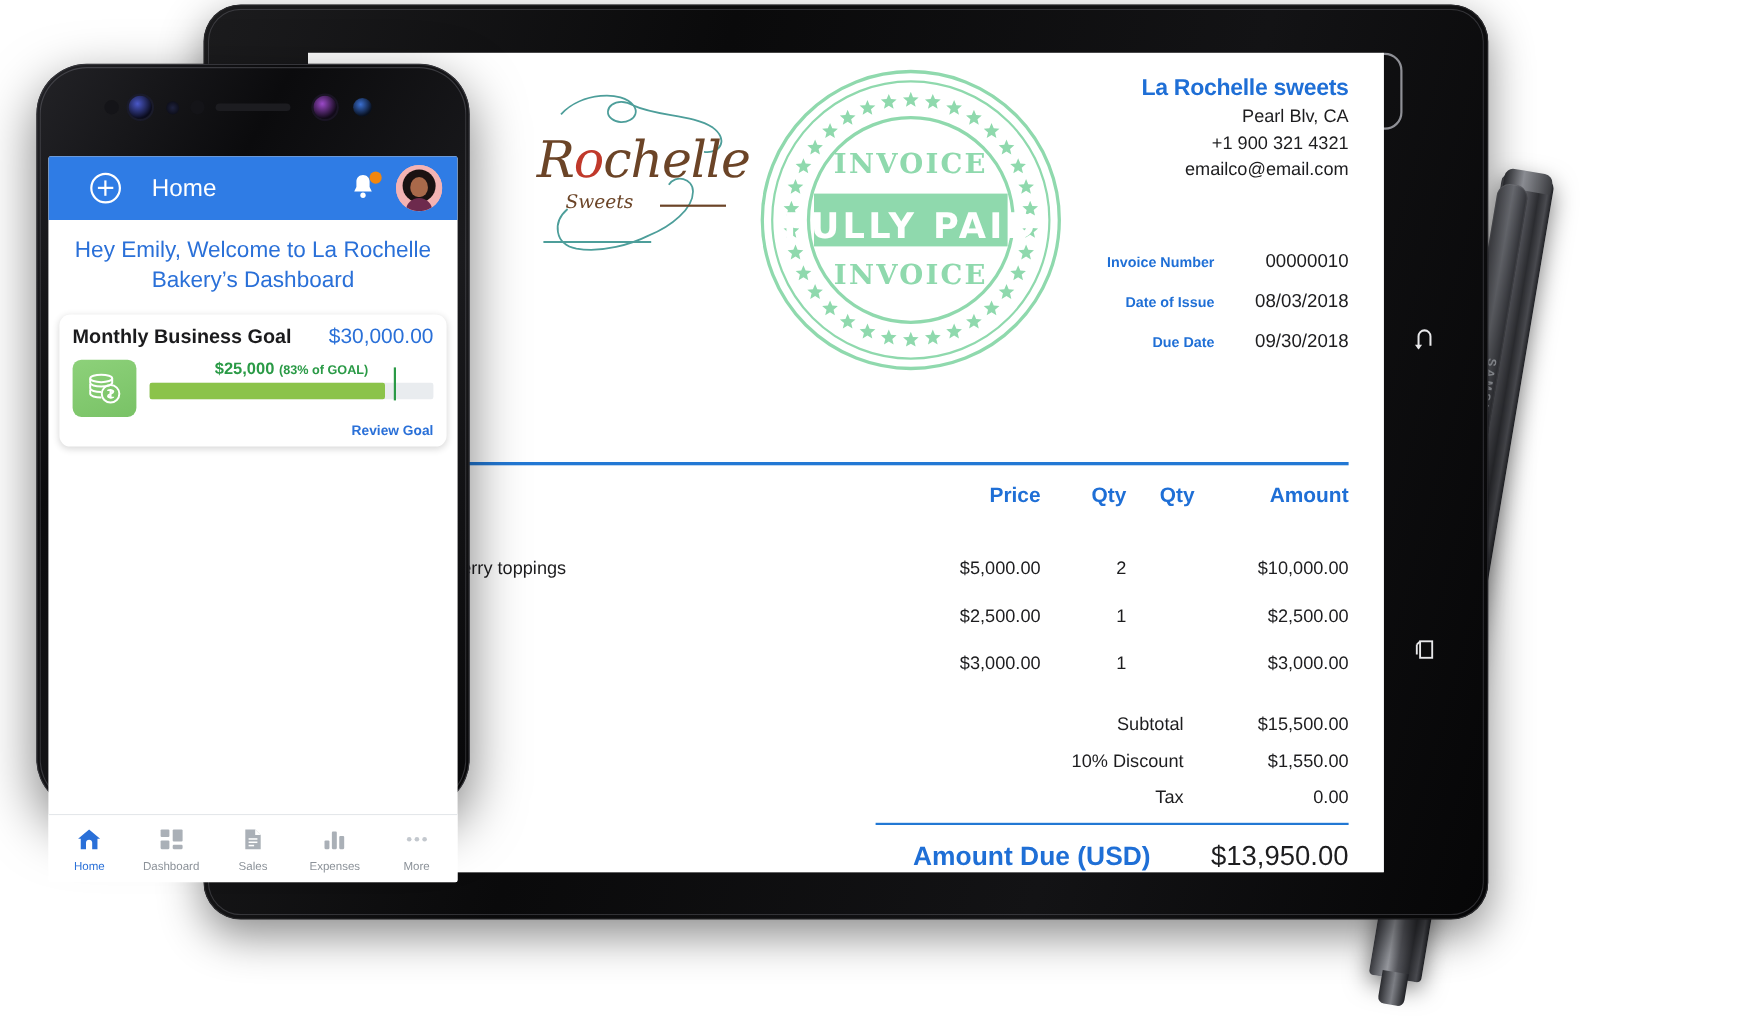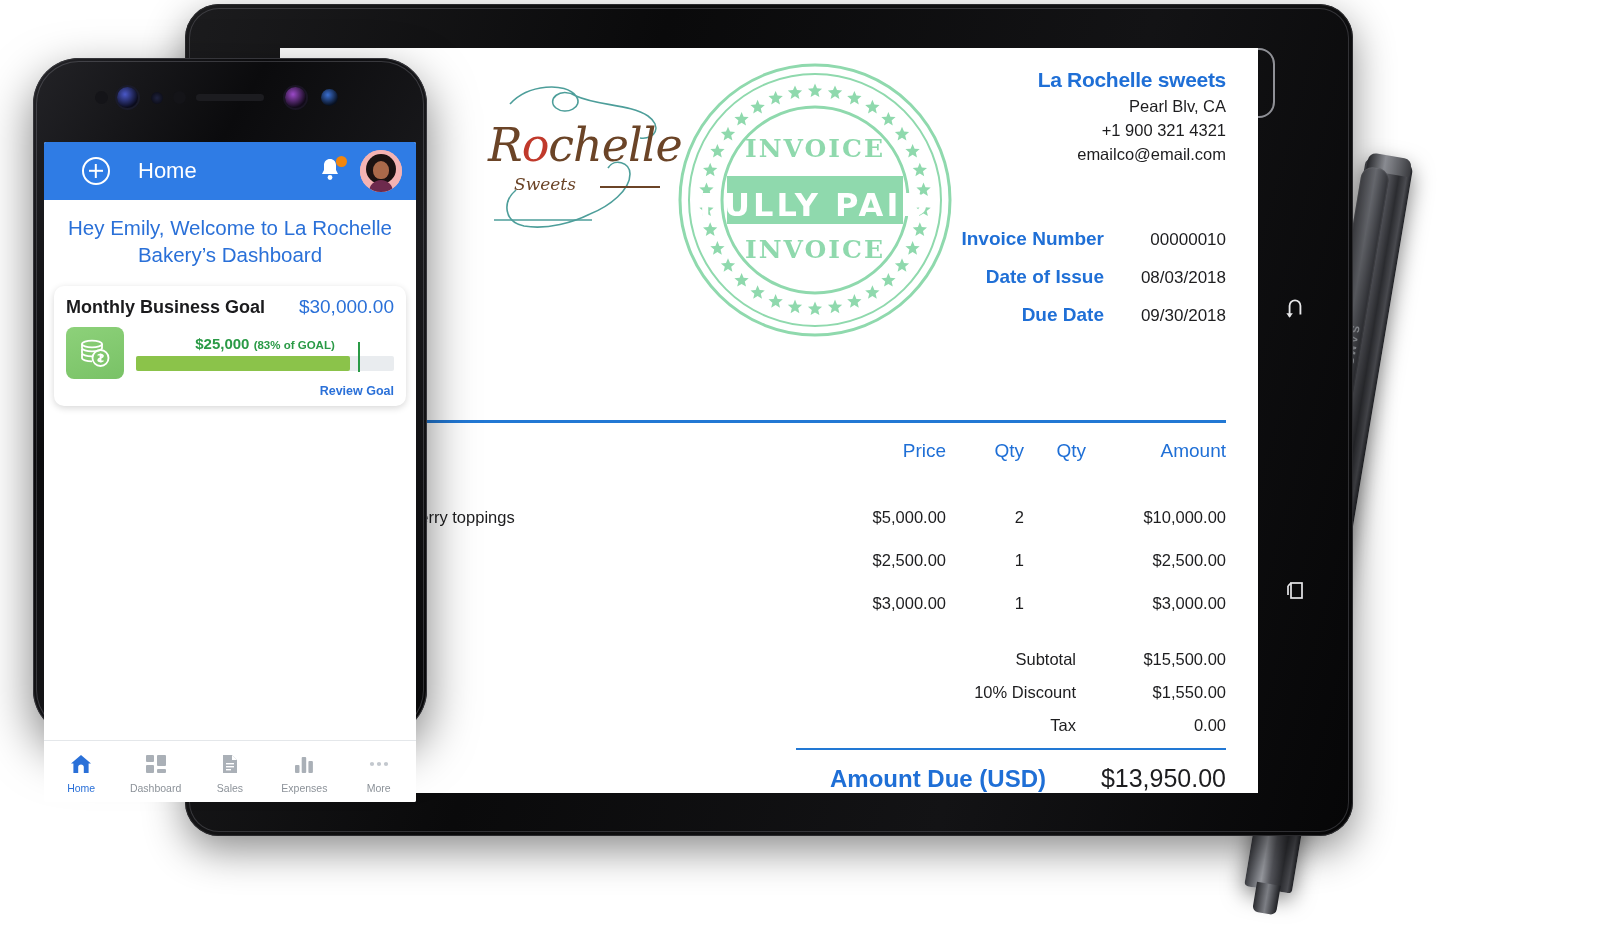--- a/index.html
+++ b/index.html
@@ -88,29 +88,29 @@
     font-size: 17px; color:#6b4427;
   }
   .logo-rule { position:absolute; left:120px; top:116px; width:60px; height:2px; background:#6b4427; }
 
   .company-block { position:absolute; right: 32px; top: 20px; text-align: right; }
   .company-name { font-size: 21px; font-weight: bold; color:#1f6fd6; letter-spacing:-.3px; }
   .company-line { font-size: 16.5px; color:#1d1d1f; margin-top: 5px; }
 
   .meta-block { position:absolute; right: 32px; top: 180px; text-align:right; }
   .meta-row { display:flex; justify-content:flex-end; align-items:baseline; margin-bottom: 16px; }
-  .meta-label { font-size: 19px; font-weight:bold; color:#1f6fd6; }
+  .meta-label { font-size: 13px; font-weight:bold; color:#1f6fd6; }
   .meta-value { font-size: 17px; color:#1d1d1f; margin-left: 14px; min-width: 108px; text-align:right; }
 
-  .stamp { position:absolute; left: 395px; top: 12px; width: 280px; height: 280px; }
+  .stamp { position:absolute; left: 408px; top: 12px; width: 280px; height: 280px; }
 
   .hr-blue { position:absolute; left: 32px; right: 32px; top: 372px; height: 3px; background:#2278d4; }
 
   .tbl { position:absolute; left: 32px; right: 32px; top: 392px; }
-  .tbl-head { display:flex; font-size: 19px; font-weight:normal; color:#1f6fd6; padding-bottom: 8px; }
+  .tbl-head { display:flex; font-size: 19px; font-weight:bold; color:#1f6fd6; padding-bottom: 8px; }
   .c-desc { flex: 1 1 auto; }
   .c-price { width: 150px; text-align:right; }
   .c-qty1 { width: 78px; text-align:right; }
   .c-qty2 { width: 62px; text-align:right; }
   .c-amt { width: 140px; text-align:right; }
   .tbl-row { display:flex; font-size: 16.5px; color:#1d1d1f; padding: 12px 0; }
 
   .totals { position:absolute; right: 32px; top: 595px; width: 430px; }
   .tot-row { display:flex; justify-content:flex-end; align-items:baseline; padding: 7px 0; font-size:16.5px; color:#1d1d1f; }
   .tot-label { text-align:left; }
@@ -162,21 +162,21 @@
     padding: 14px 16px 10px; text-align:center;
     font-size: 20.5px; color:#2a70d8; line-height: 1.32;
   }
   .goal-card {
     margin: 8px 10px 6px; background:#fff; border-radius: 10px;
     box-shadow: 0 2px 7px rgba(0,0,0,.16); padding: 10px 12px 8px;
   }
   .goal-top { display:flex; justify-content:space-between; align-items:baseline; }
   .goal-title { font-size: 18px; font-weight:bold; color:#1b1b1d; }
   .goal-amount { font-size: 19px; color:#2a70d8; }
-  .goal-body { display:flex; align-items:center; margin-top: 9px; gap: 12px; }
+  .goal-body { display:flex; margin-top: 9px; gap: 12px; }
   .coin-tile {
     width: 58px; height: 52px; border-radius:8px;
     background: linear-gradient(160deg,#8dd17a,#79c266);
     display:flex; align-items:center; justify-content:center; flex: 0 0 auto;
   }
   .bar-col { flex: 1 1 auto; }
   .bar-caption { text-align:center; font-size: 15px; color:#2a9a46; font-weight:bold; }
   .bar-caption small { font-size: 11.5px; }
   .bar-track { position:relative; height: 15px; background:#e9ecef; border-radius: 2px; margin-top: 4px; }
   .bar-fill { position:absolute; left:0; top:0; bottom:0; background:#8bc34a; border-radius: 2px; }

